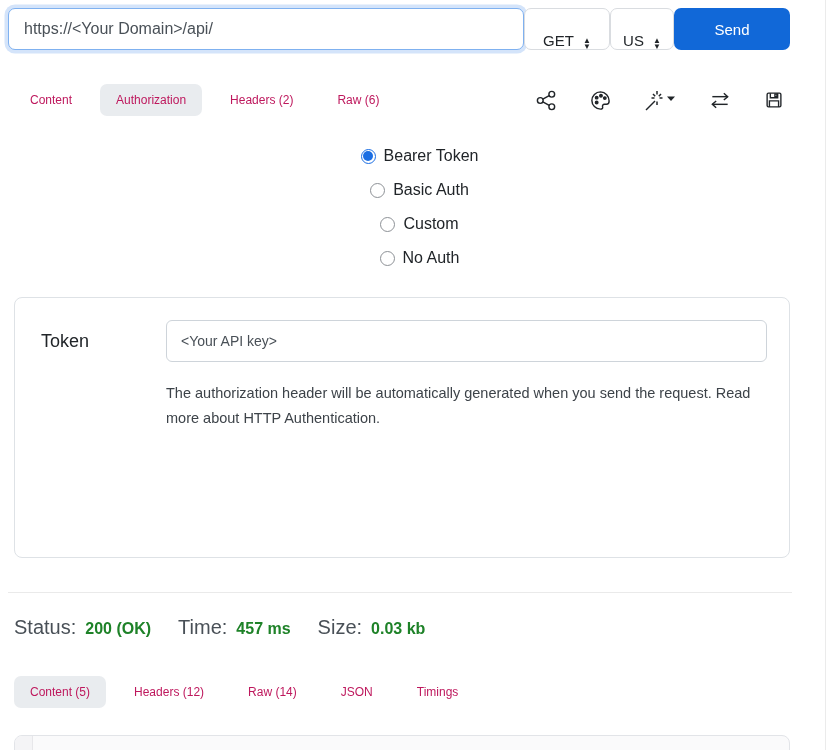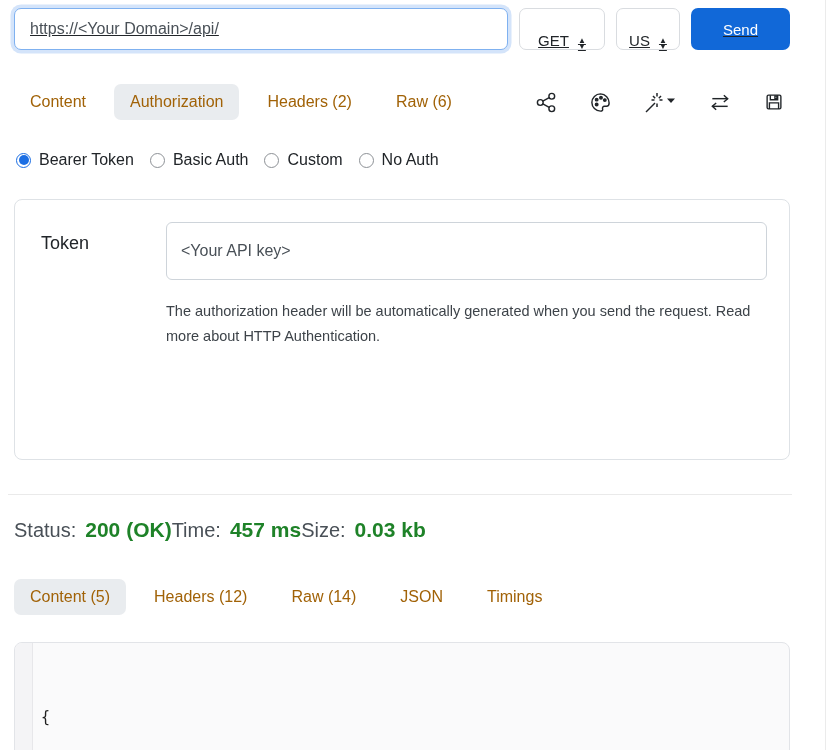--- a/index.html
+++ b/index.html
@@ -5,92 +5,92 @@
   * { box-sizing: border-box; margin: 0; padding: 0; }
   html, body { width: 837px; height: 750px; overflow: hidden; }
   body {
     font-family: "Liberation Sans", sans-serif;
     background: #ffffff;
     color: #212529;
     position: relative;
   }
 
   
-  .url-row { display: flex; gap: 11px; margin: 8px 47px 0 14px; height: 42px; text-decoration: underline; }
+  .url-row { display: flex; margin: 8px 47px 0 8px; height: 42px; }
   .url-input {
     flex: 1; height: 42px; border: 1px solid #7fb1f0; border-radius: 7px;
     padding: 0 15px; font-size: 16px; color: #495057; outline: none;
     font-family: "Liberation Sans", sans-serif;
     box-shadow: 0 0 0 3.5px rgba(60, 130, 230, 0.22);
   }
   .select-box {
     height: 42px; background: #fff; border: 1px solid #d9dce0; border-radius: 7px;
     display: flex; align-items: flex-end; justify-content: center; gap: 9px;
     font-size: 15px; color: #212529; cursor: pointer;
   }
   .select-method { width: 86px; }
   .select-region { width: 64px; }
   .updown { display: flex; flex-direction: column; align-items: center; line-height: 0; }
   .updown span { font-size: 8px; line-height: 5.5px; color: #212529; }
   .send-btn {
-    width: 99px; height: 42px; border: none; border-radius: 7px;
+    width: 116px; height: 42px; border: none; border-radius: 7px;
     background: #1168d8; color: #fff; font-size: 15px; cursor: pointer;
     font-family: "Liberation Sans", sans-serif;
   }
 
   
   .tabs-row { display: flex; align-items: center; margin: 34px 52px 0 14px; }
   .tabs { display: flex; gap: 12px; }
   .tab {
-    padding: 9px 16px; font-size: 16px; color: #a16207; border-radius: 7px;
+    padding: 9px 16px; font-size: 12px; color: #be185d; border-radius: 7px;
     cursor: pointer; white-space: nowrap; background: transparent;
   }
   .tab.active { background: #e9ecef; }
   .toolbar { margin-left: auto; display: flex; align-items: center; gap: 31px; }
   .tool-icon { display: flex; align-items: center; cursor: pointer; }
   .tool-icon svg { stroke: #212529; fill: none; stroke-width: 1.5; }
 
   
-  .radio-row { display: flex; align-items: center; gap: 16px; margin: 31px 14px 0 16px; font-size: 16px; }
+  .radio-row { display: flex; align-items: center; gap: 16px; margin: 31px 14px 0 16px; font-size: 16px; flex-direction: column; }
   .radio-opt { display: flex; align-items: center; gap: 8px; cursor: pointer; }
   .radio-circle {
     width: 15px; height: 15px; border: 1px solid #8d9196; border-radius: 50%;
     position: relative; background: #fff; flex: none;
   }
   .radio-circle.checked { border: 1.5px solid #1b6ee3; }
   .radio-circle.checked::after {
     content: ""; position: absolute; inset: 1.5px; border-radius: 50%; background: #1b6ee3;
   }
 
   
   .panel {
     margin: 30px 47px 0 14px; height: 261px;
     border: 1px solid #dee2e6; border-radius: 8px; background: #fff;
   }
   .token-row { display: flex; padding: 22px 22px 0 26px; }
   .token-label { width: 125px; padding-top: 11px; font-size: 18px; color: #212529; }
   .token-input {
-    flex: 1; height: 58px; border: 1px solid #ced4da; border-radius: 6px;
-    padding: 0 14px; font-size: 16px; color: #495057; outline: none;
+    flex: 1; height: 42px; border: 1px solid #ced4da; border-radius: 6px;
+    padding: 0 14px; font-size: 14px; color: #495057; outline: none;
     font-family: "Liberation Sans", sans-serif;
   }
   .token-input::placeholder { color: #495057; opacity: 1; }
   .help-text {
     margin: 19px 30px 0 151px; max-width: 592px;
     font-size: 14.5px; line-height: 25px; color: #3d4349;
   }
 
   
   .divider { border: none; border-top: 1px solid #eaeaea; margin: 34px 45px 0 8px; }
 
   
-  .status-row { display: flex; align-items: baseline; margin: 23px 14px 0 14px; }
+  .status-row { display: flex; align-items: baseline; gap: 27px; margin: 23px 14px 0 14px; }
   .status-item { display: flex; align-items: baseline; gap: 9px; }
   .status-label { font-size: 20px; color: #495057; }
-  .status-value { font-size: 21px; font-weight: bold; color: #1e8228; }
+  .status-value { font-size: 16px; font-weight: bold; color: #1e8228; }
 
   
   .resp-tabs-row { display: flex; margin: 37px 52px 0 14px; }
 
   
   .code-block {
     margin: 27px 47px 0 14px; height: 120px; position: relative;
     border: 1px solid #e2e4e8; border-radius: 8px; background: #fafafb; overflow: hidden;
   }
   .code-gutter {

